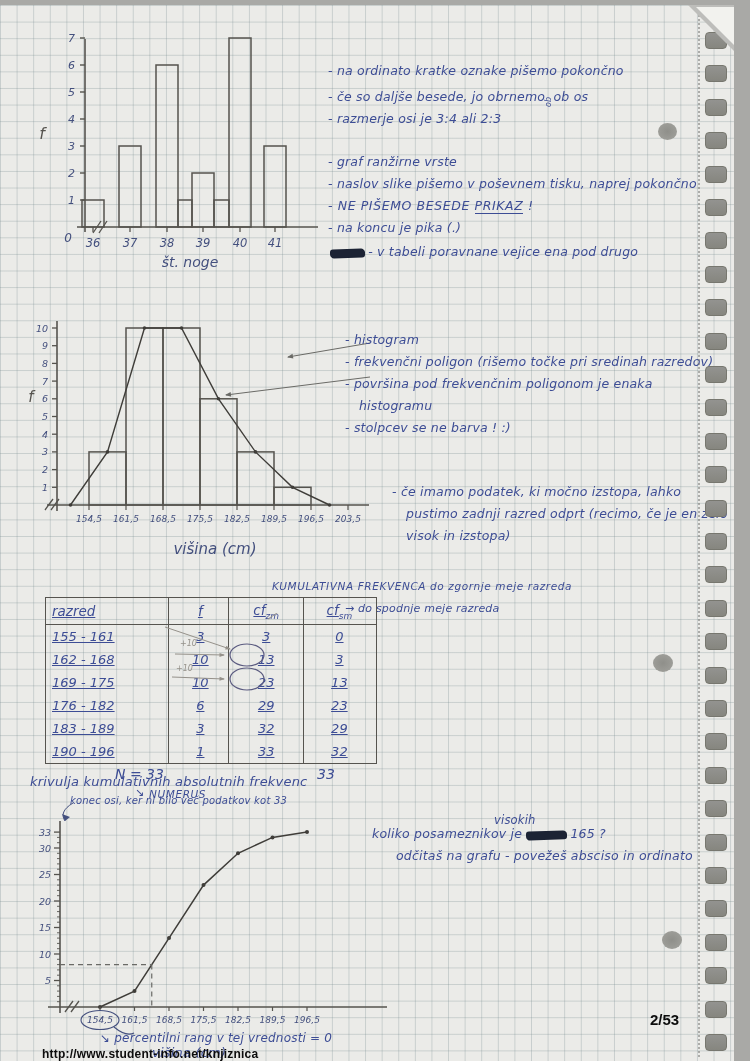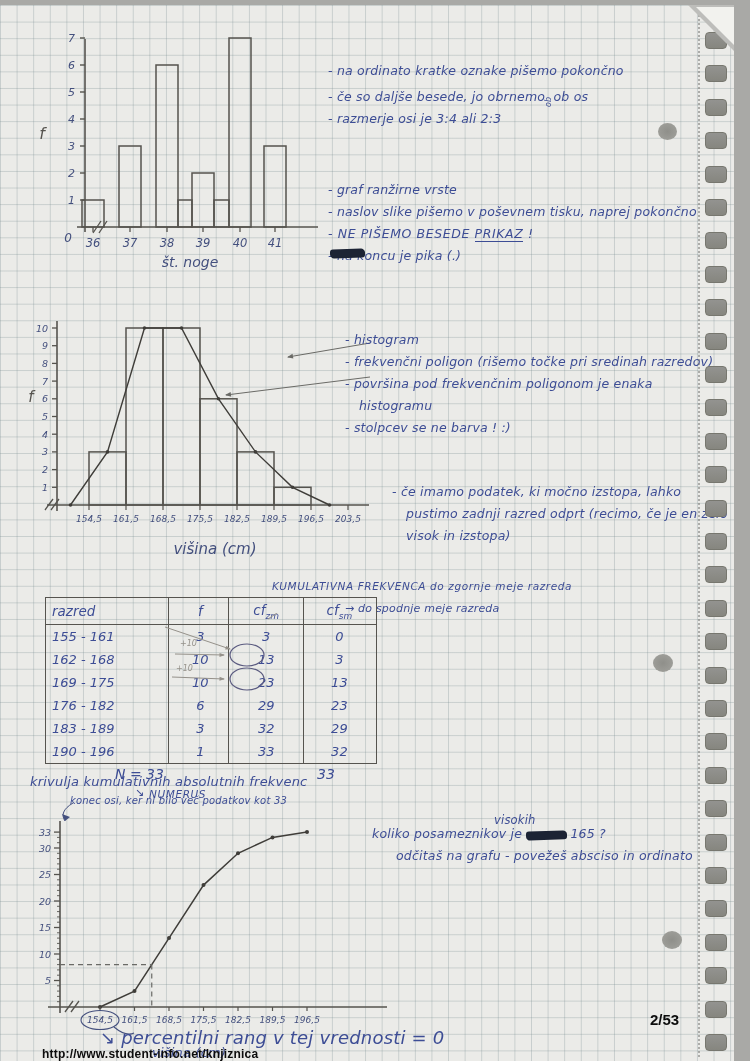--- a/index.html
+++ b/index.html
@@ -29,21 +29,21 @@
   .stamp{ color:#0c0c0c; font-weight:bold; font-family:"Liberation Sans",sans-serif; font-style:normal;}
   .smallnote{ font-size:10px; line-height:15px;}
   
   #freq-table{ position:absolute; left:45px; top:592px; width:332px; color:#3d4d95; font-style:italic;}
   .trow{ display:flex; height:23px; align-items:center; font-size:13px;}
   .thead{ height:26px; border-bottom:1.5px solid #56544f; font-size:13.5px;}
   .c1{width:122px; padding-left:6px;}
   .c2{width:60px; text-align:center;}
   .c3{width:75px; text-align:center;}
   .c4{width:75px; text-align:center;}
-  #tbox{ border:1.5px solid #56544f; }
+  #tbox{ border:1.5px solid #56544f;text-decoration:underline; }
   .vline{ position:absolute; top:0; bottom:0; width:0; border-left:1.5px solid #56544f;}
   sub{ font-size:9px; }
   .holes div{
     position:absolute; left:705px; width:20px; height:15px; border-radius:4px;
     background:linear-gradient(#939390,#86867f); border:1px solid #77776f;
   }
   .bindhole{ position:absolute; border-radius:50%; background:radial-gradient(#8f8f8a,#a3a39e); }
   svg text{ font-family:"DejaVu Sans",sans-serif; }
 </style>
 </head>
@@ -97,32 +97,33 @@
   </div>
 
   <div class="abs hw noteblock" style="left:328px;top:55px;width:400px;">
     <div><span>- na ordinato kratke oznake pišemo pokončno</span></div>
     <div><span>- če so daljše besede, jo obrnemo</span>
       <span style="display:inline-block;transform:rotate(-90deg);font-size:8px;vertical-align:6px;">ob</span>
       <span>ob os</span></div>
     <div><span>- razmerje osi je 3:4 ali 2:3</span></div>
   </div>
 
-  <div class="abs hw noteblock" style="left:328px;top:146px;width:410px;margin-top:28px;">
+  <div class="abs hw noteblock" style="left:328px;top:146px;width:410px;">
     <div><span>- graf ranžirne vrste</span></div>
     <div><span>- naslov slike pišemo v poševnem tisku, naprej pokončno</span></div>
     <div class="hw-caps">
       <span>- NE PIŠEMO BESEDE</span>
       <span class="underl">PRIKAZ</span>
       <span>!</span></div>
     <div><span>- na koncu je pika (.)</span></div>
   </div>
 
   <div class="abs hw" style="left:330px;top:236px;width:410px;">
     <span class="scribble" style="width:34px;"></span>
+    <span>- v tabeli poravnane vejice ena pod drugo</span>
   </div>
 
   <div class="abs" style="left:25px;top:302px;width:350px;height:262px;">
     <svg id="svg-c2" width="350" height="262">
         <line x1="32" y1="14" x2="32" y2="204" stroke="#55534e" stroke-width="1.6"></line>
         <line x1="22" y1="198" x2="344" y2="198" stroke="#55534e" stroke-width="1.6"></line>
         <line x1="27" y1="180.3" x2="32" y2="180.3" stroke="#55534e" stroke-width="1.3"></line>
         <text x="23" y="183.8" font-size="9.5" text-anchor="end" fill="#44507e" font-style="italic">1</text>
         <line x1="27" y1="162.6" x2="32" y2="162.6" stroke="#55534e" stroke-width="1.3"></line>
         <text x="23" y="166.1" font-size="9.5" text-anchor="end" fill="#44507e" font-style="italic">2</text>
@@ -369,21 +370,21 @@
     <div>
       <span>koliko posameznikov je</span>
       <span class="scribble"></span>
       <span>165 ?</span>
     </div>
     <div class="noteblock" style="padding-left:24px;width:300px;">
       <span>odčitaš na grafu - povežeš absciso in ordinato</span>
     </div>
   </div>
 
-  <div class="abs hw" style="left:100px;top:1022px;font-size:18px;">
+  <div class="abs hw" style="left:100px;top:1022px;font-size:12px;">
     <span>↘ percentilni rang v tej vrednosti = 0</span>
   </div>
   <div class="abs hw" style="left:152px;top:1037px;font-size:13px;">
     <span>višina (cm)</span>
   </div>
 
   <div class="abs stamp" style="left:42px;top:1042px;font-size:12px;letter-spacing:.2px;">
     <span>http://www.student-info.net/knjiznica</span>
   </div>
   <div class="abs stamp" style="left:650px;top:1006px;font-size:15px;">

